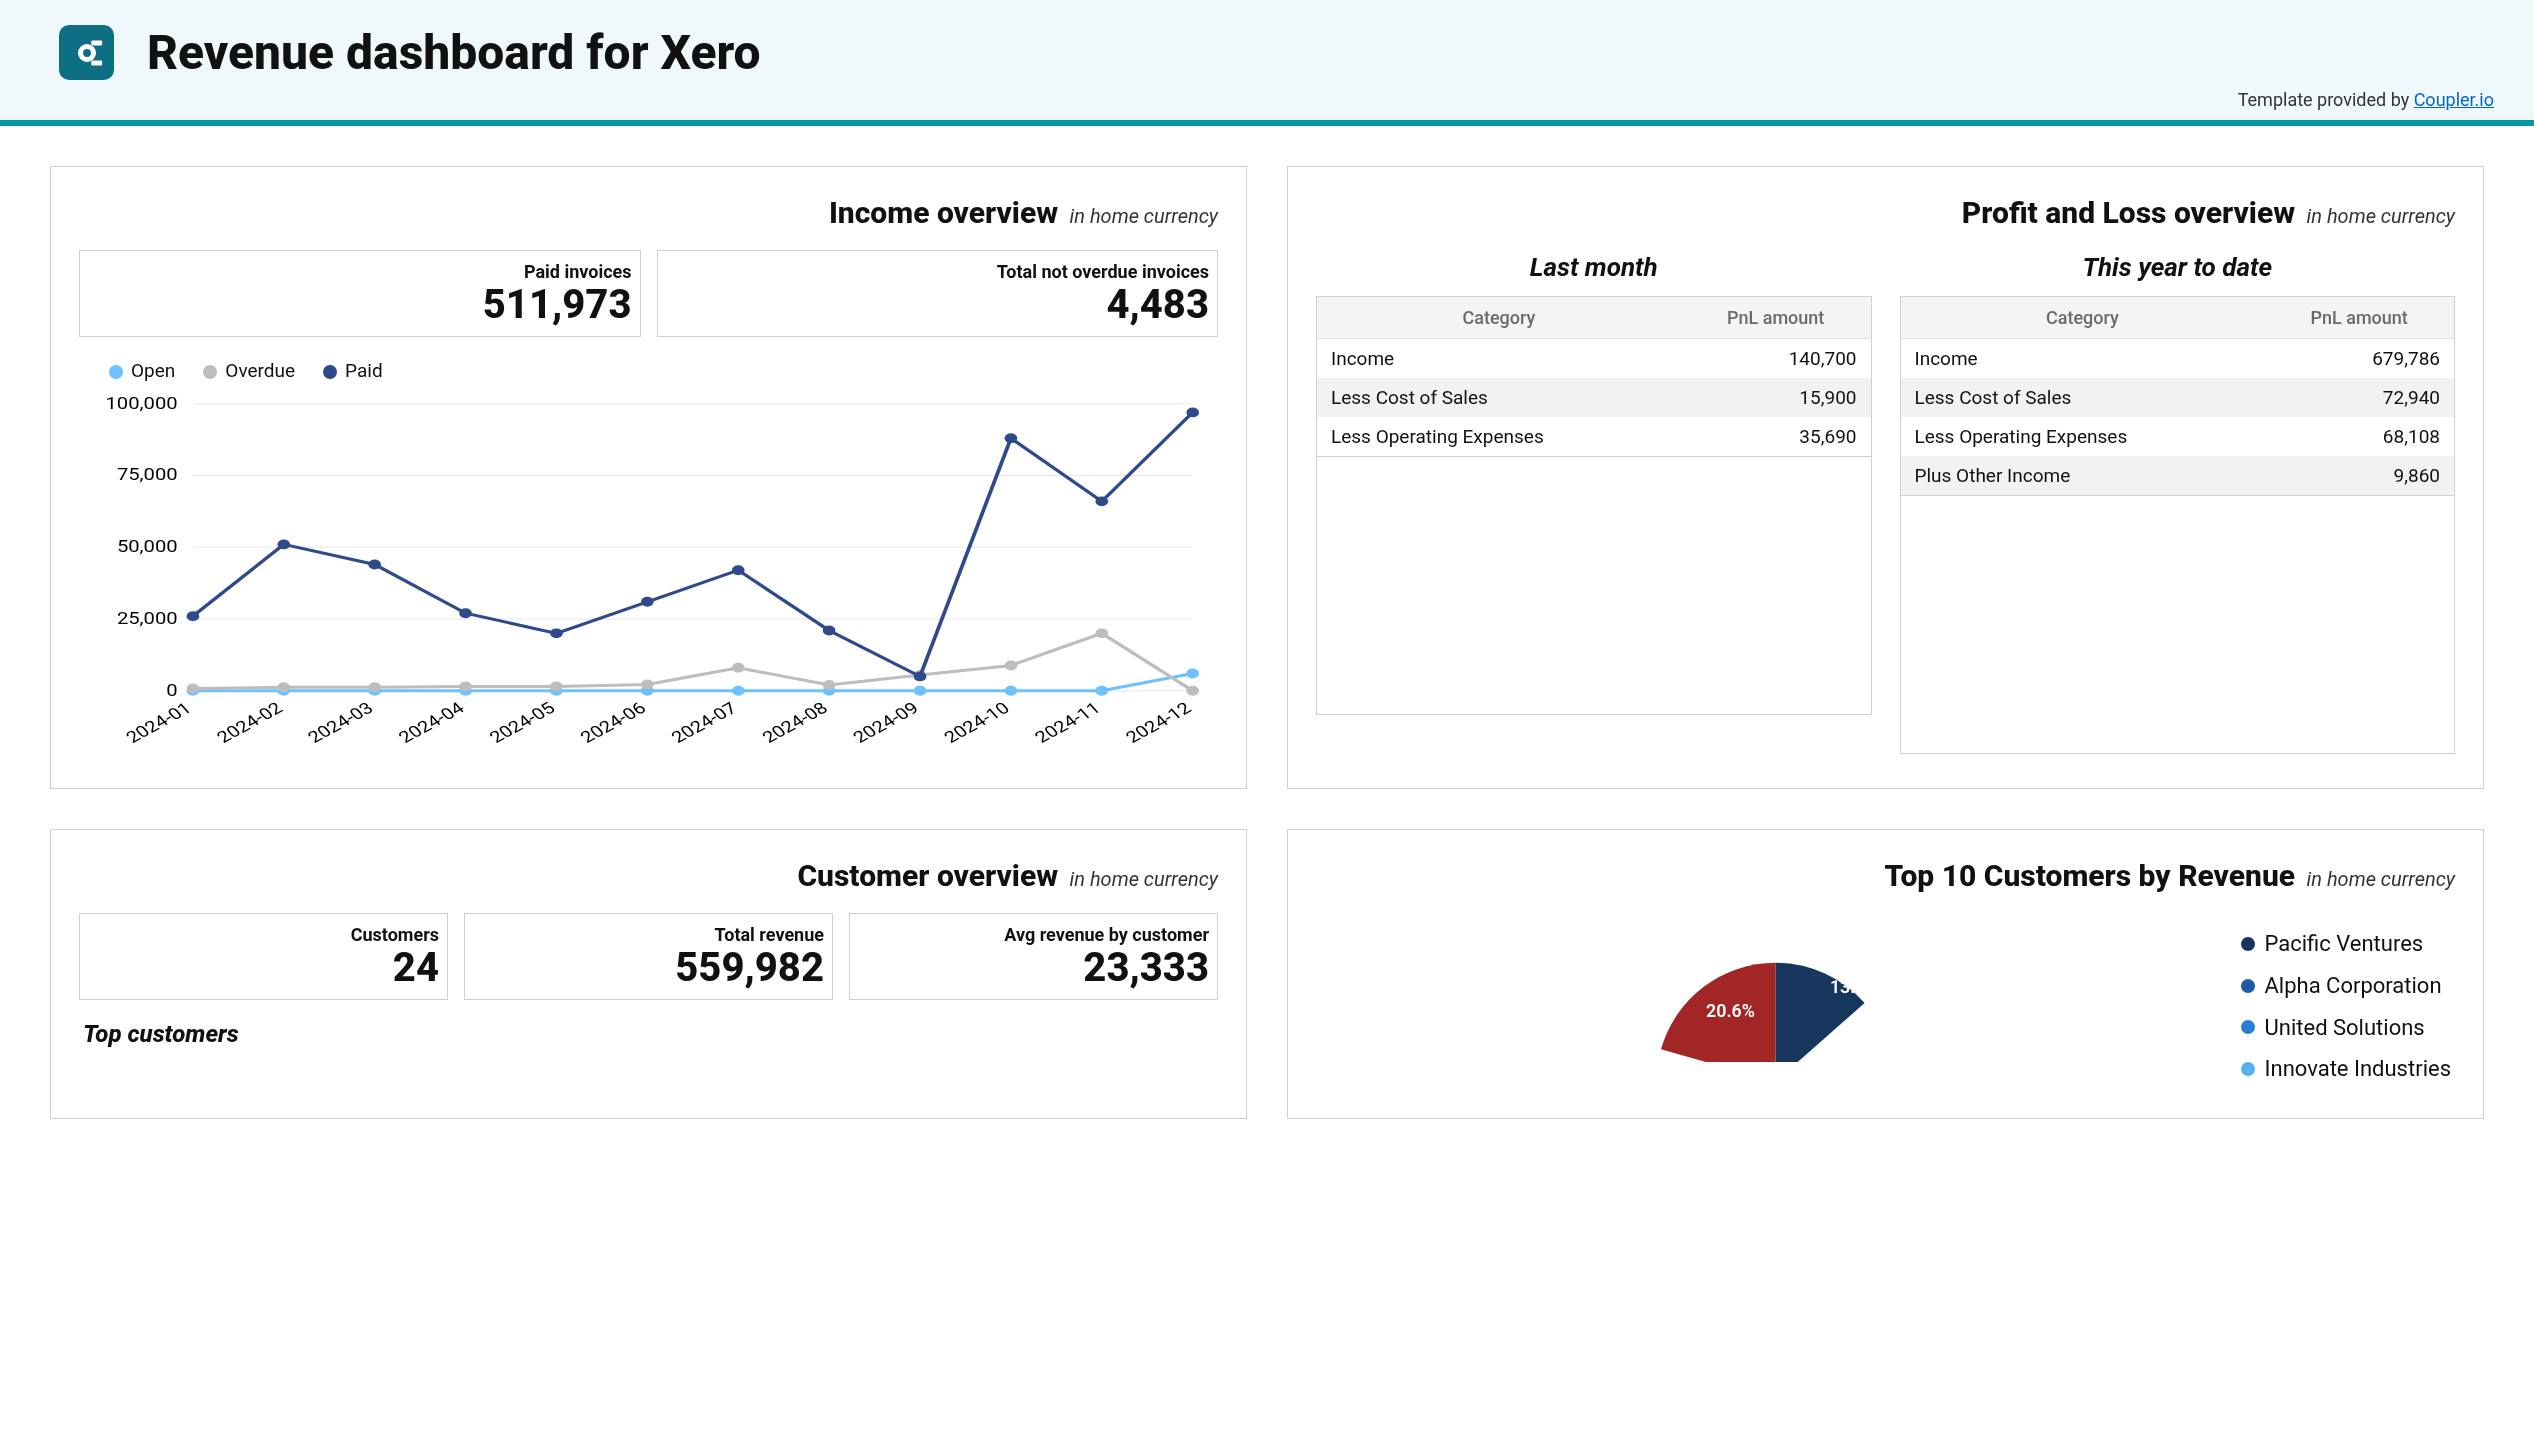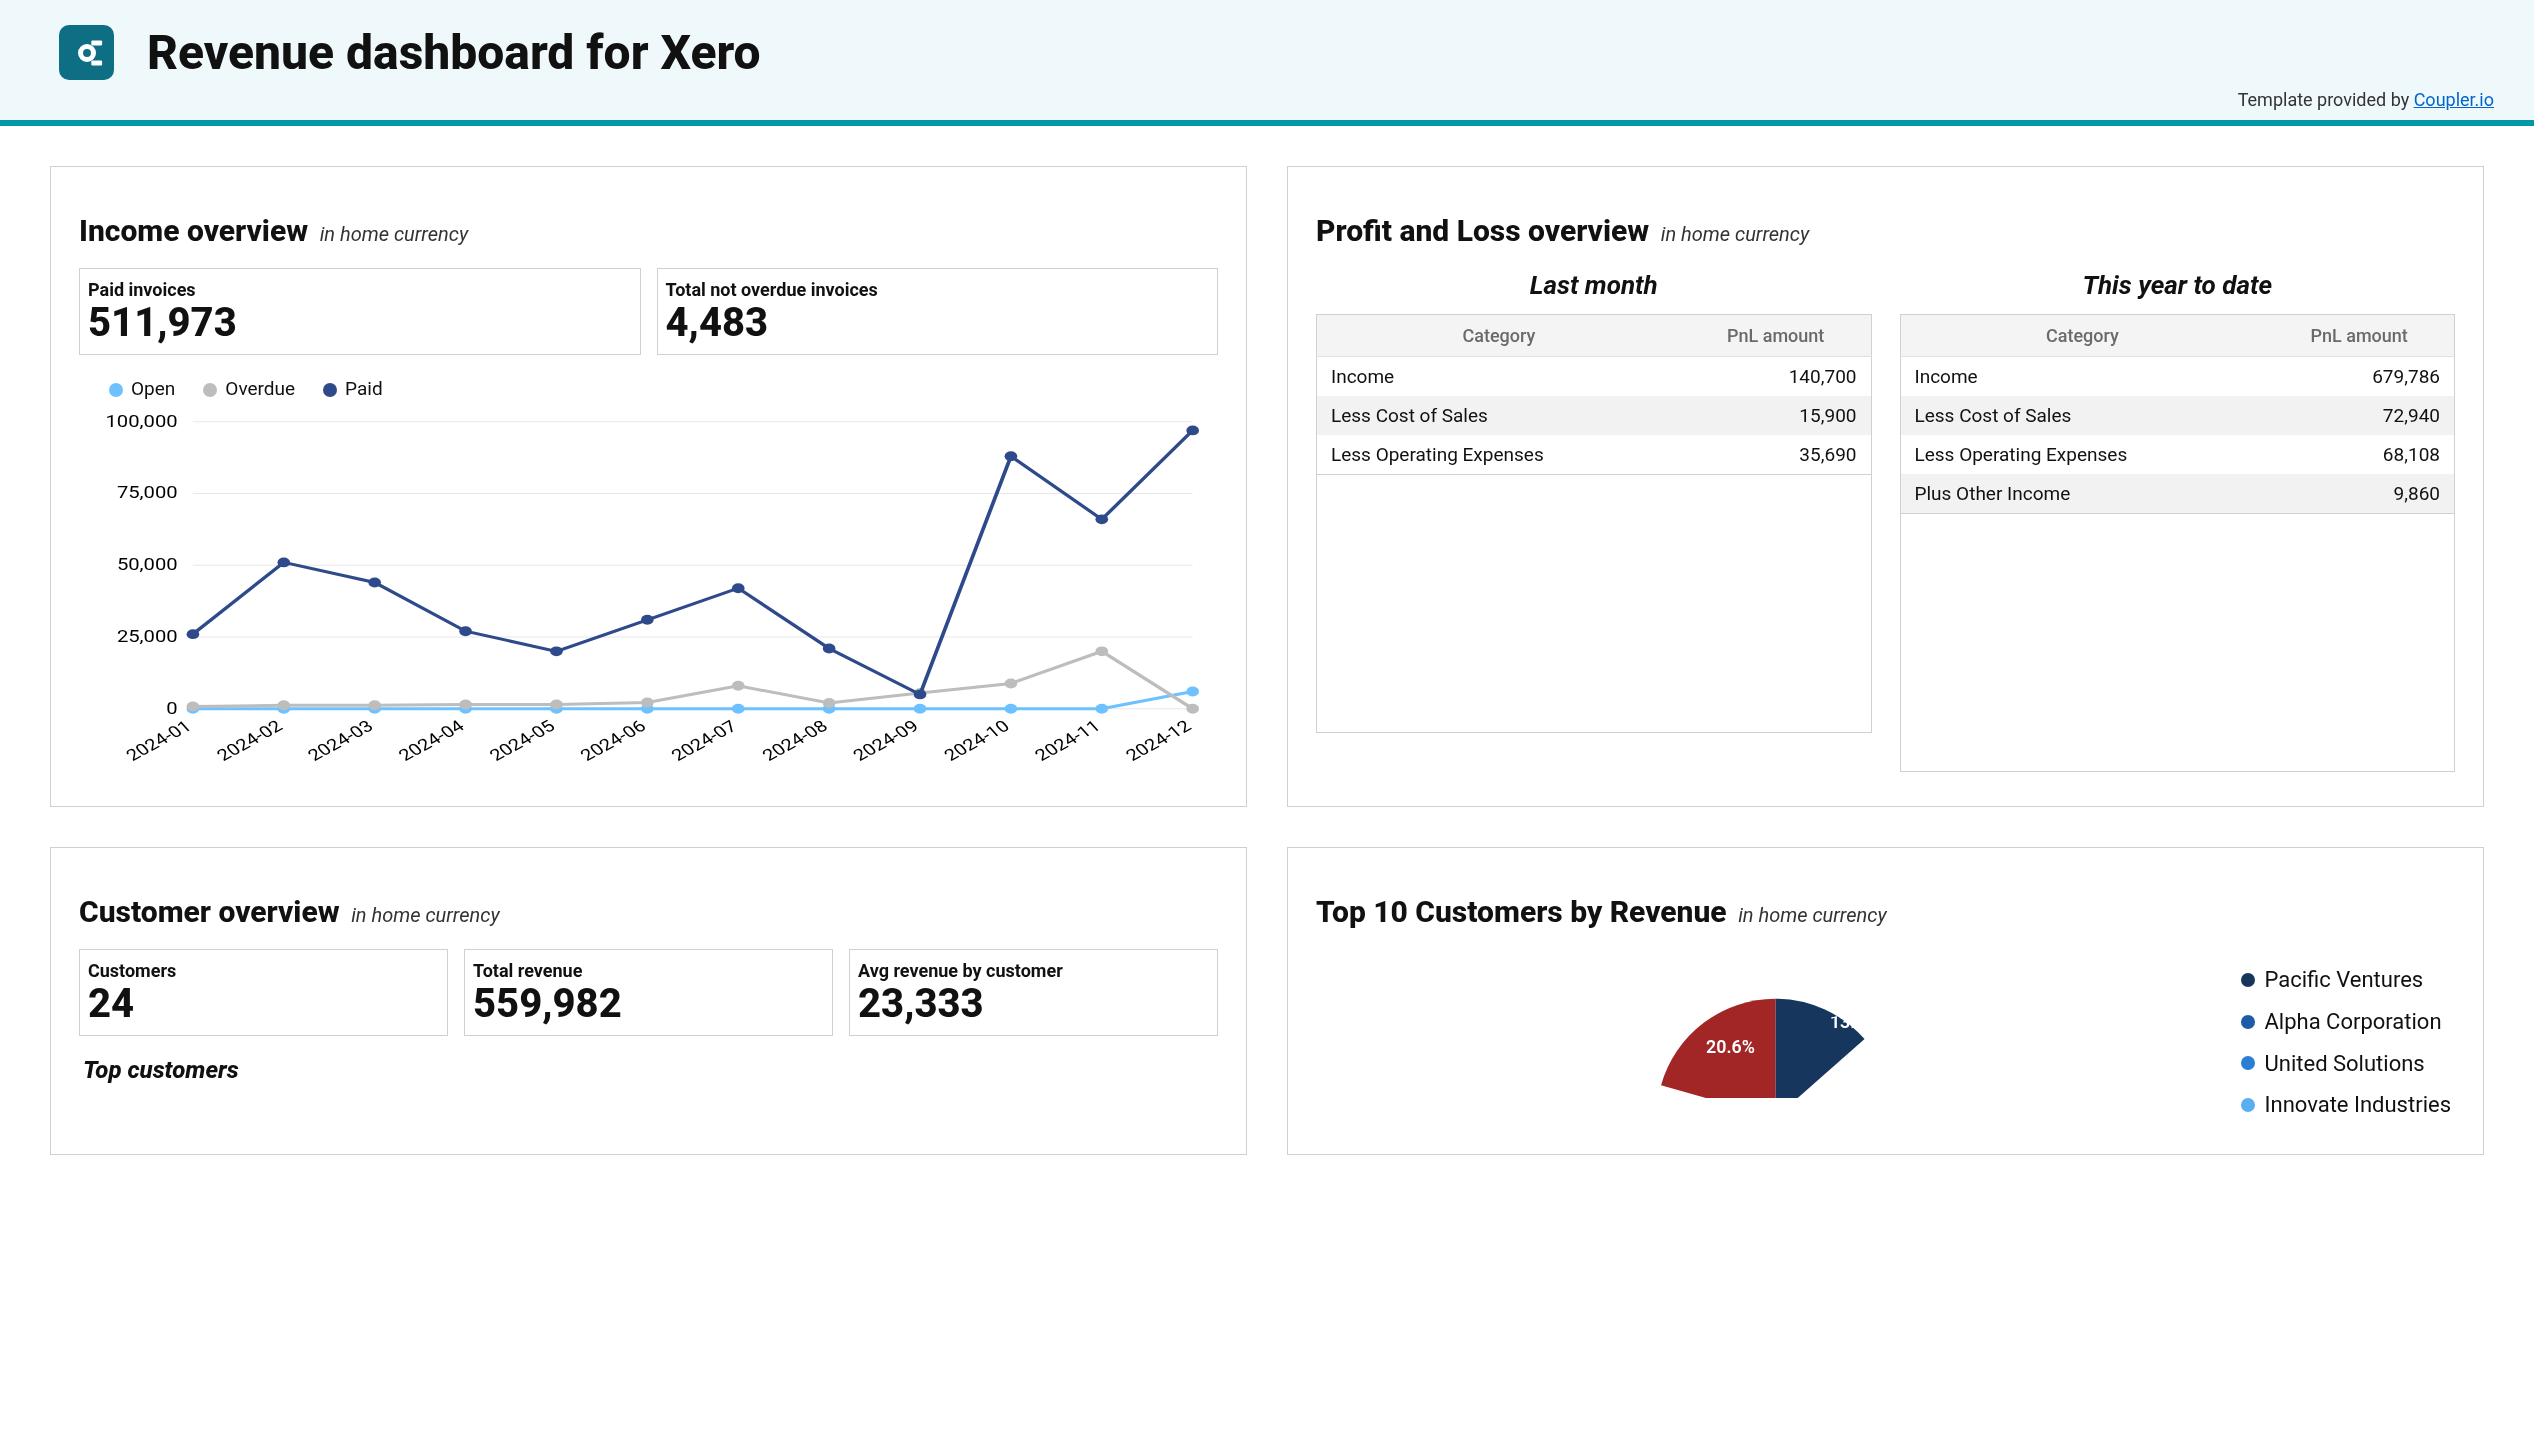--- a/index.html
+++ b/index.html
@@ -36,26 +36,26 @@
     display:grid;
     grid-template-columns: 1fr 1fr;
     gap:40px;
   }
   .card{
     border:1px solid var(--border);
     padding:22px 28px 28px;
     background:#fff;
   }
   .card-title{
-    text-align:left;font-size:30px;font-weight:800;margin:24px 0 20px;
+    text-align:right;font-size:30px;font-weight:800;margin:6px 0 20px;
   }
   .card-title .sub{font-weight:400;font-style:italic;font-size:20px;color:#333;margin-left:4px;}
   .kpi-row{display:flex;gap:16px;margin-bottom:16px;}
   .kpi{
-    flex:1;border:1px solid var(--border);padding:10px 8px 8px;text-align:left;
+    flex:1;border:1px solid var(--border);padding:10px 8px 8px;text-align:right;
   }
   .kpi-label{font-size:18px;font-weight:700;}
   .kpi-value{font-size:40px;font-weight:800;line-height:1.15;}
   .chart-area{height:376px;position:relative;}
   
   .pnl-split{display:flex;gap:28px;}
   .pnl-col{flex:1;}
   .pnl-caption{text-align:center;font-style:italic;font-weight:700;font-size:26px;margin:2px 0 14px;}
   table.pnl{width:100%;border-collapse:collapse;border:1px solid var(--border);}
   table.pnl th{

